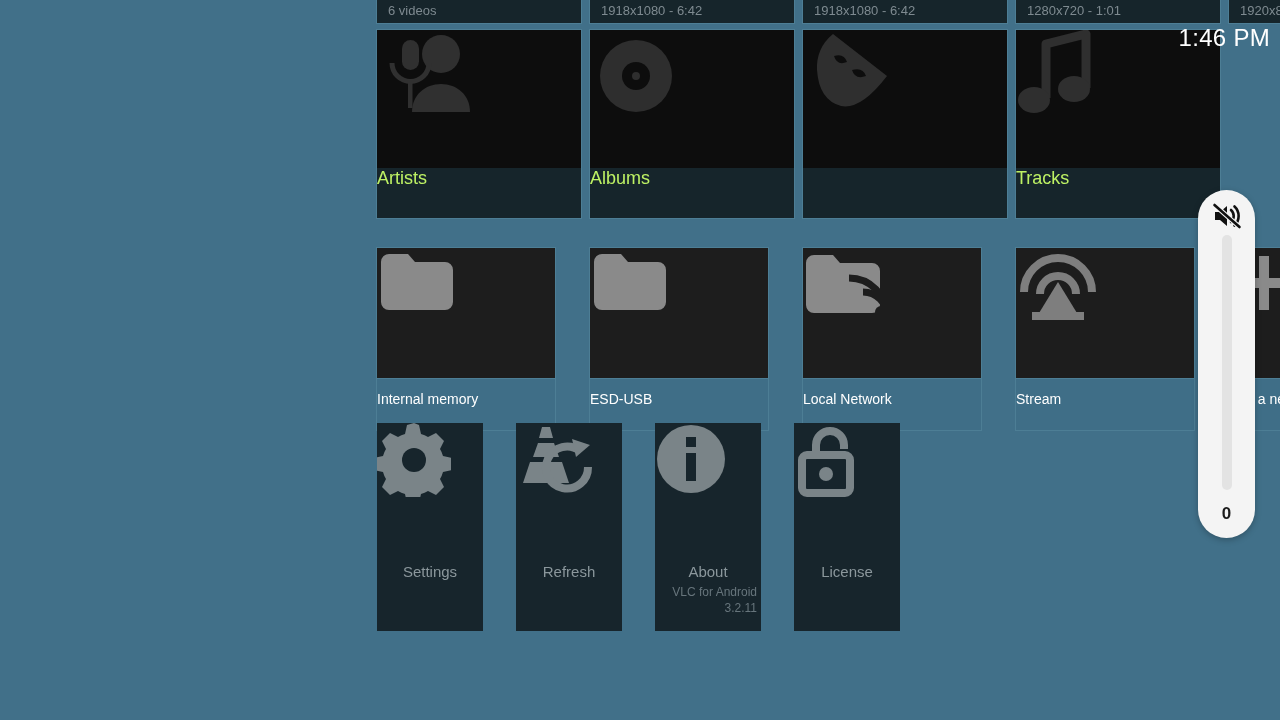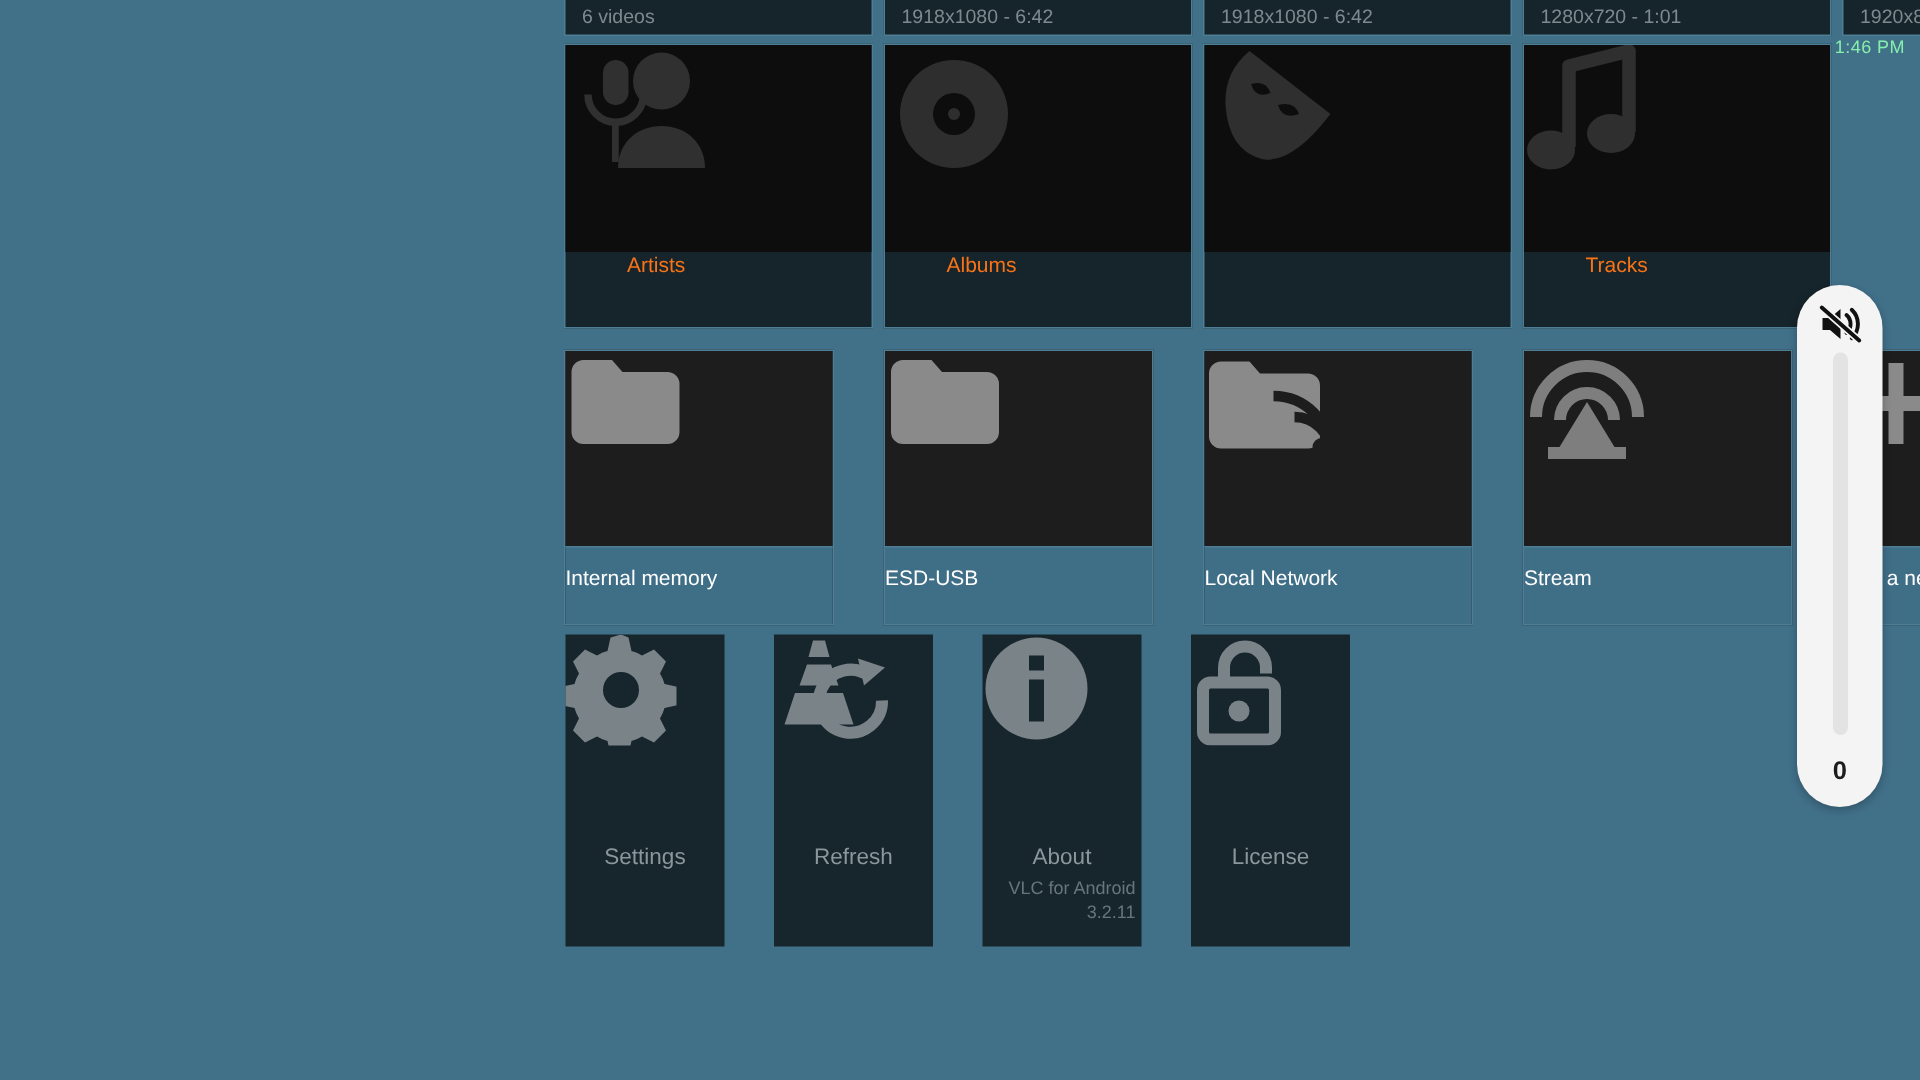--- a/index.html
+++ b/index.html
@@ -58,25 +58,25 @@
   }
 
   
   .cat-tile {
     position: absolute; top: 29px;
     width: 206px; height: 190px;
     background: #16252b;
     border: 1px solid #4d7e95;
   }
   .cat-tile .thumb { height: 138px; background: #0d0d0d; }
-  .cat-tile .caption { height: 50px; color: #f97316; font-size: 14px; padding-left: 41px; }
+  .cat-tile .caption { height: 50px; color: #bef264; font-size: 18px; }
 
   
   .dir-tile {
-    position: absolute; top: 233px;
+    position: absolute; top: 247px;
     width: 180px; height: 184px;
     background: #1d1d1d;
     border: 1px solid #4d7e95;
   }
   .dir-tile .thumb { height: 130px; background: #1d1d1d; }
   .dir-tile .caption {
     height: 52px;
     background: #3f6e87;
     color: #ffffff;
     font-size: 14px;
@@ -104,22 +104,22 @@
     line-height: 1.35;
     margin-top: 4px;
     text-align: right;
   }
 
   .icon { display: block; }
 
   
   #clock {
     position: absolute; right: 10px; top: 24px;
-    color: #86efac;
-    font-size: 12px;
+    color: #ffffff;
+    font-size: 24px;
     letter-spacing: 0.3px;
     z-index: 40;
   }
 
   
   #volume-overlay {
     position: absolute;
     left: 1198px; top: 190px;
     width: 57px; height: 348px;
     background: #f4f4f4;

